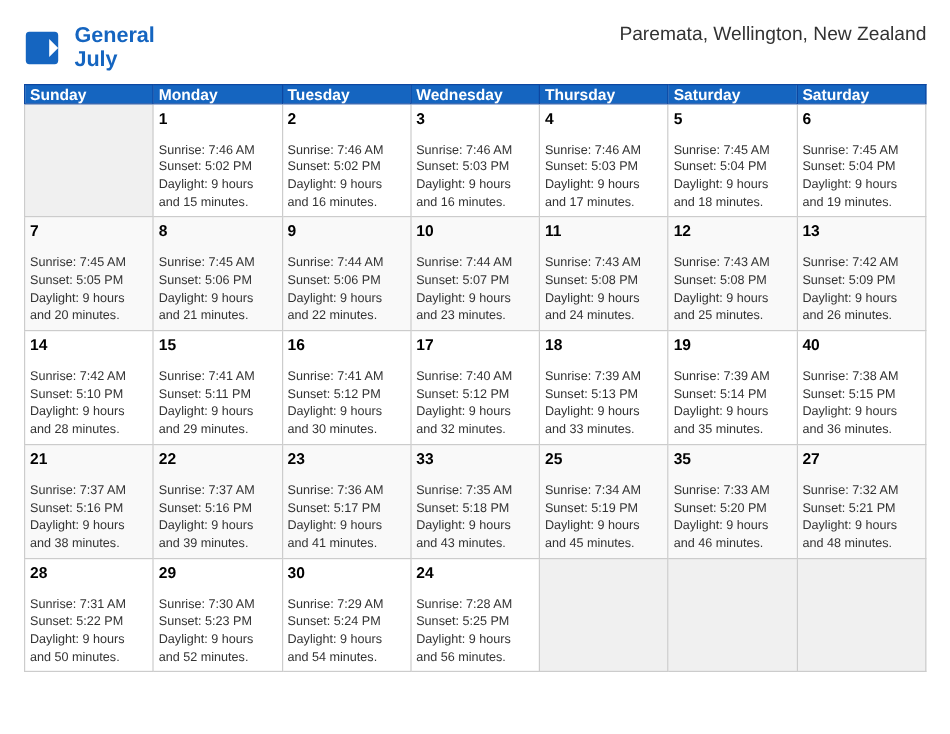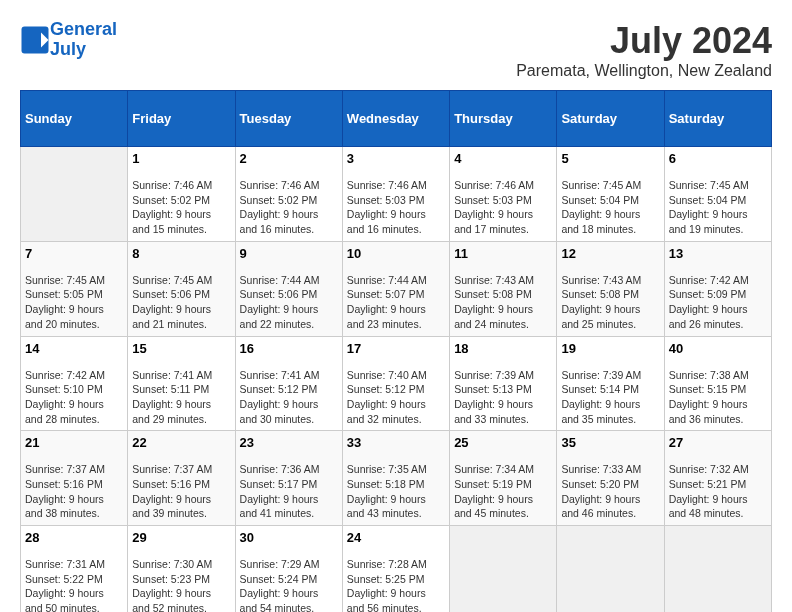--- a/index.html
+++ b/index.html
@@ -12,21 +12,21 @@
     }
     .header {
       display: flex;
       justify-content: space-between;
       align-items: flex-start;
       margin-bottom: 10px;
     }
     .logo {
       display: flex;
       align-items: center;
-      gap: 0;
+      gap: 12px;
     }
     .logo-text {
       font-size: 18px;
       font-weight: bold;
       color: #333;
       line-height: 1.1;
     }
     .logo-text span {
       color: #1565c0;
     }
@@ -48,21 +48,21 @@
       font-weight: normal;
     }
     .calendar {
       width: 100%;
       border-collapse: collapse;
       font-size: 11px;
     }
     .calendar thead tr th {
       background: #1565c0;
       color: #fff;
-      padding: 20px 4px;
+      padding: 0 4px;
       text-align: left;
       font-size: 13px;
       font-weight: bold;
       border: 1px solid #0d47a1;
     }
     .calendar tbody tr td {
       border: 1px solid #ccc;
       vertical-align: top;
       padding: 4px;
       width: 14.28%;
@@ -96,30 +96,29 @@
     <svg class="logo-icon" viewBox="0 0 40 40">
       <rect x="2" y="2" width="36" height="36" rx="4" fill="#1565c0"></rect>
       <polygon points="28,10 38,20 28,30" fill="#fff"></polygon>
     </svg>
     <div class="logo-text">
       <div><span>General</span></div>
       <div><span style="color:#1565c0">July</span></div>
     </div>
   </div>
   <div class="title-block">
-    <h1>July 2024</h1>
     <h2>Paremata, Wellington, New Zealand</h2>
   </div>
 </div>
 
 <table class="calendar">
   <thead>
     <tr>
     <th>Sunday</th>
-        <th>Friday</th>
+        <th>Monday</th>
         <th>Tuesday</th>
         <th>Wednesday</th>
         <th>Thursday</th>
         <th>Saturday</th>
         <th>Saturday</th>
       </tr>
   </thead>
   <tbody id="calendar-body">
   <tr>
         <td class="empty-cell"></td>

